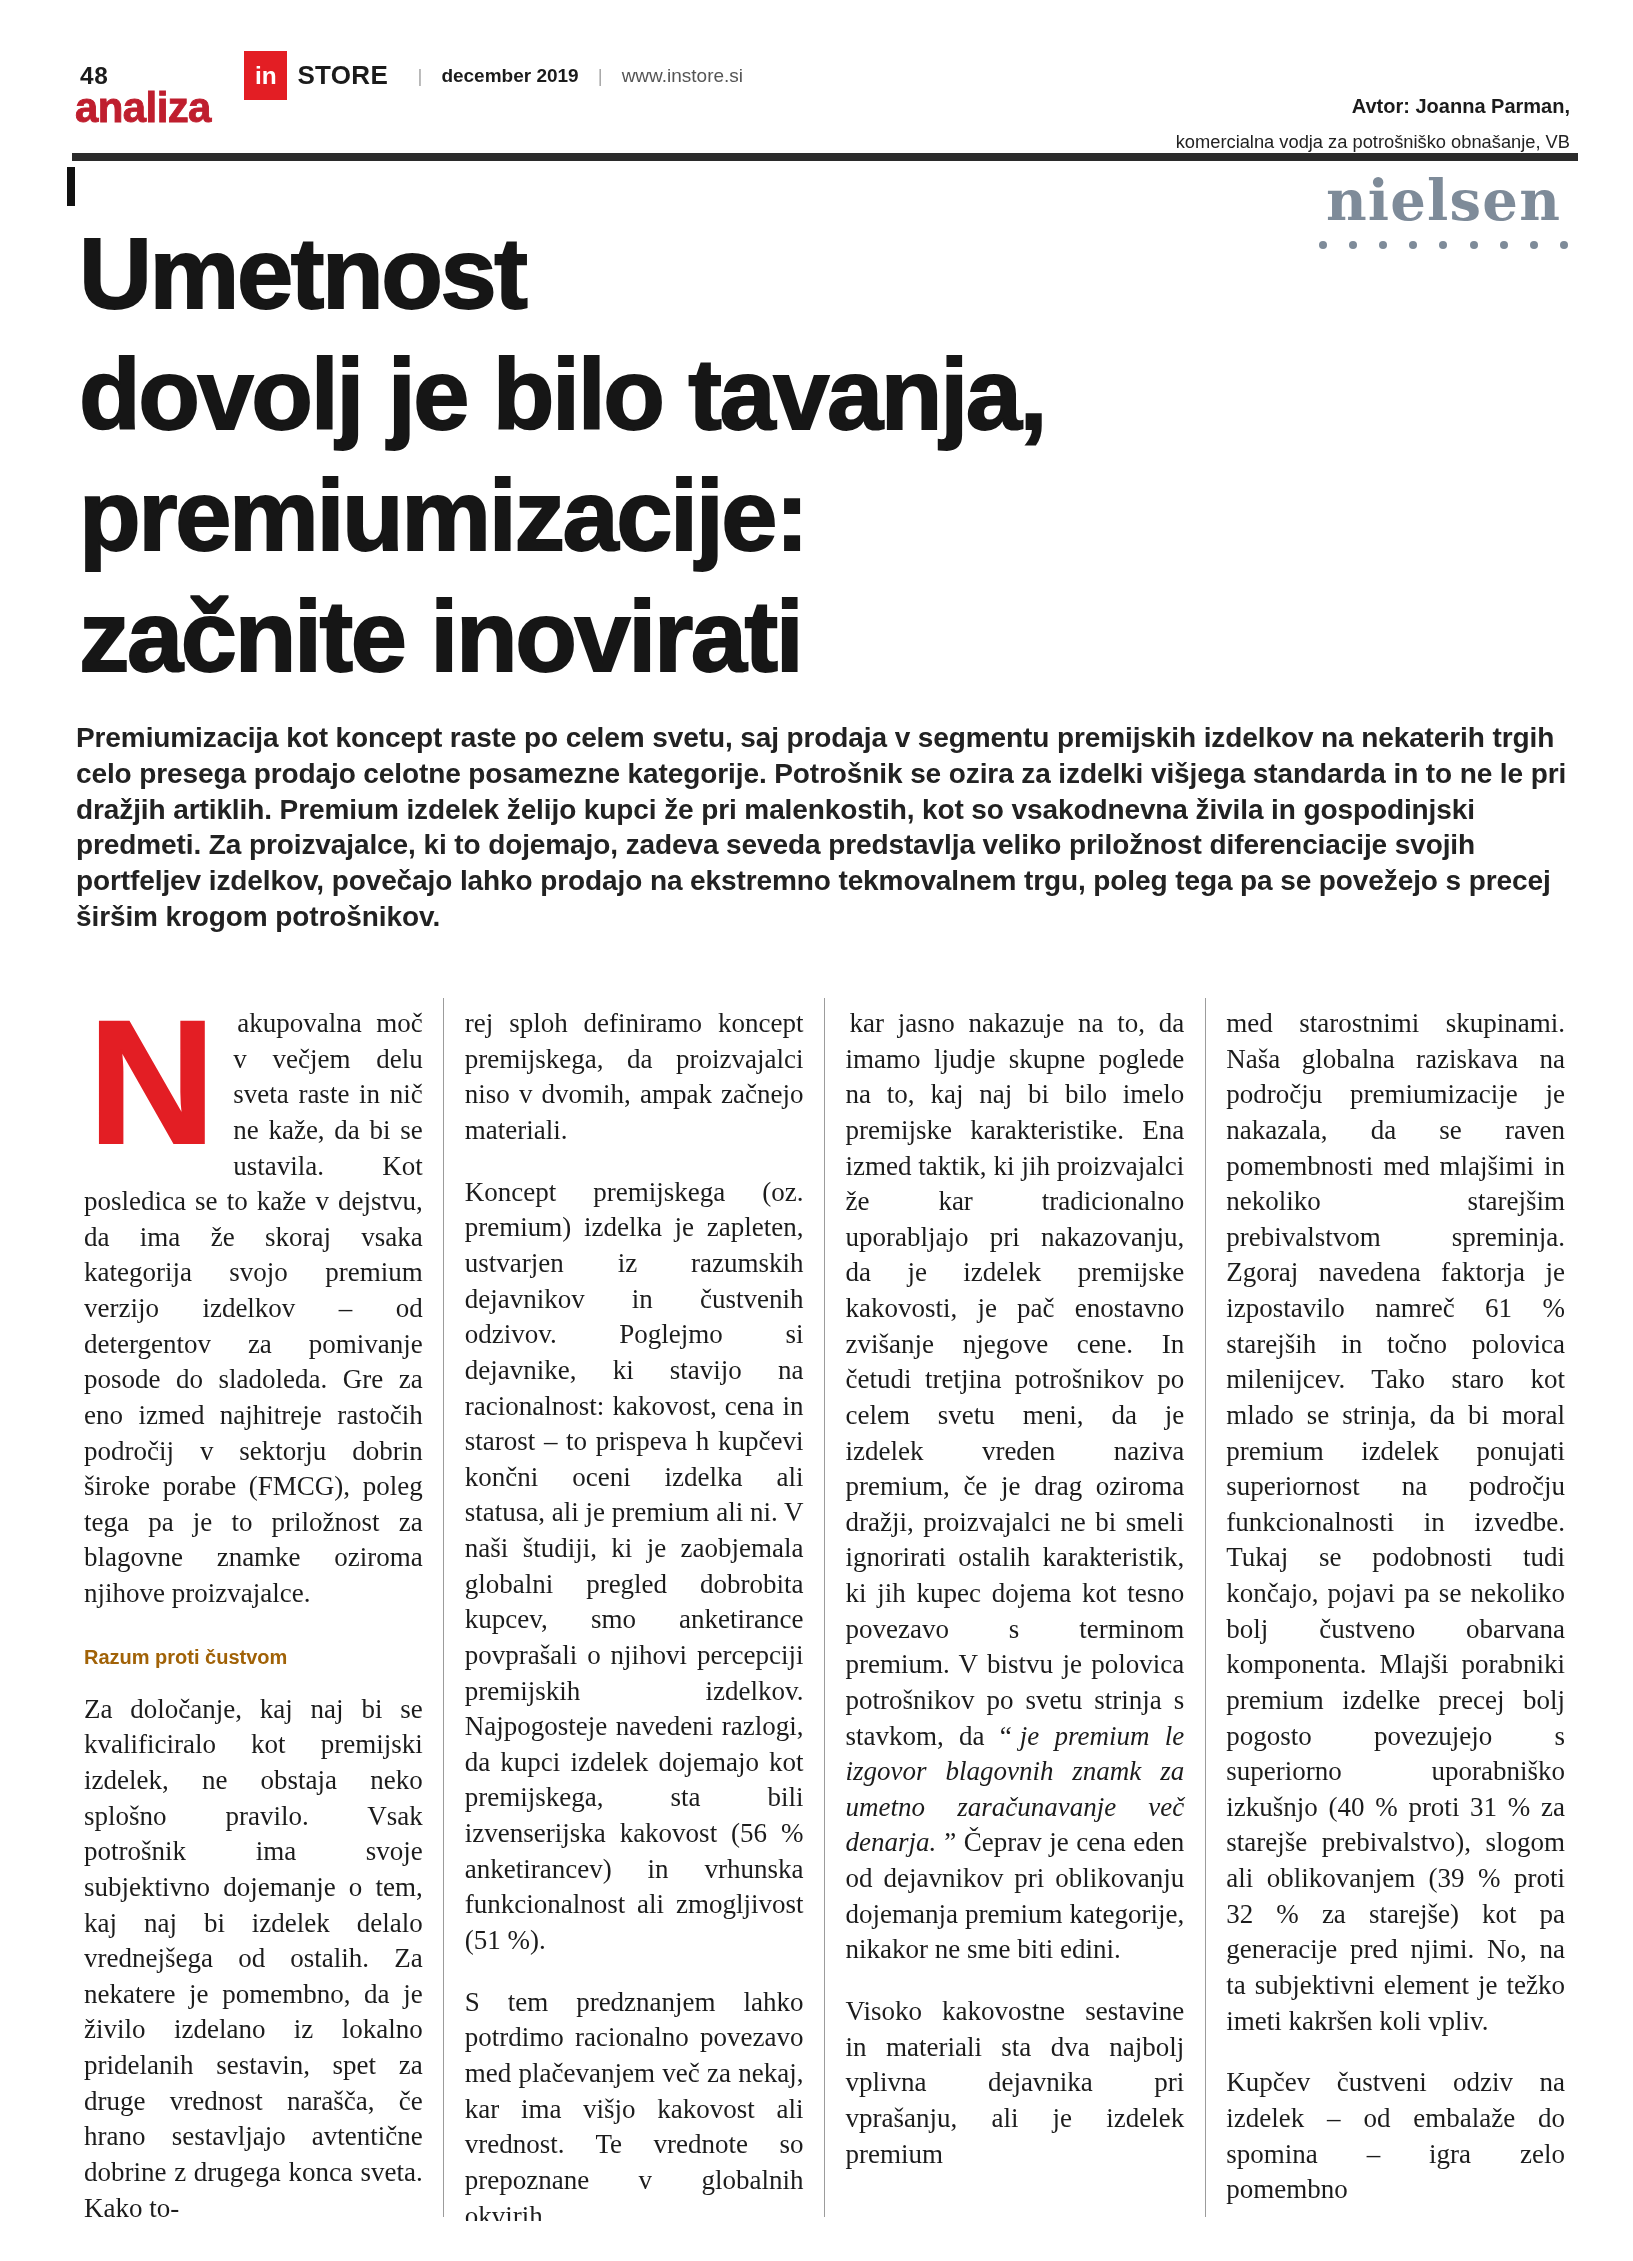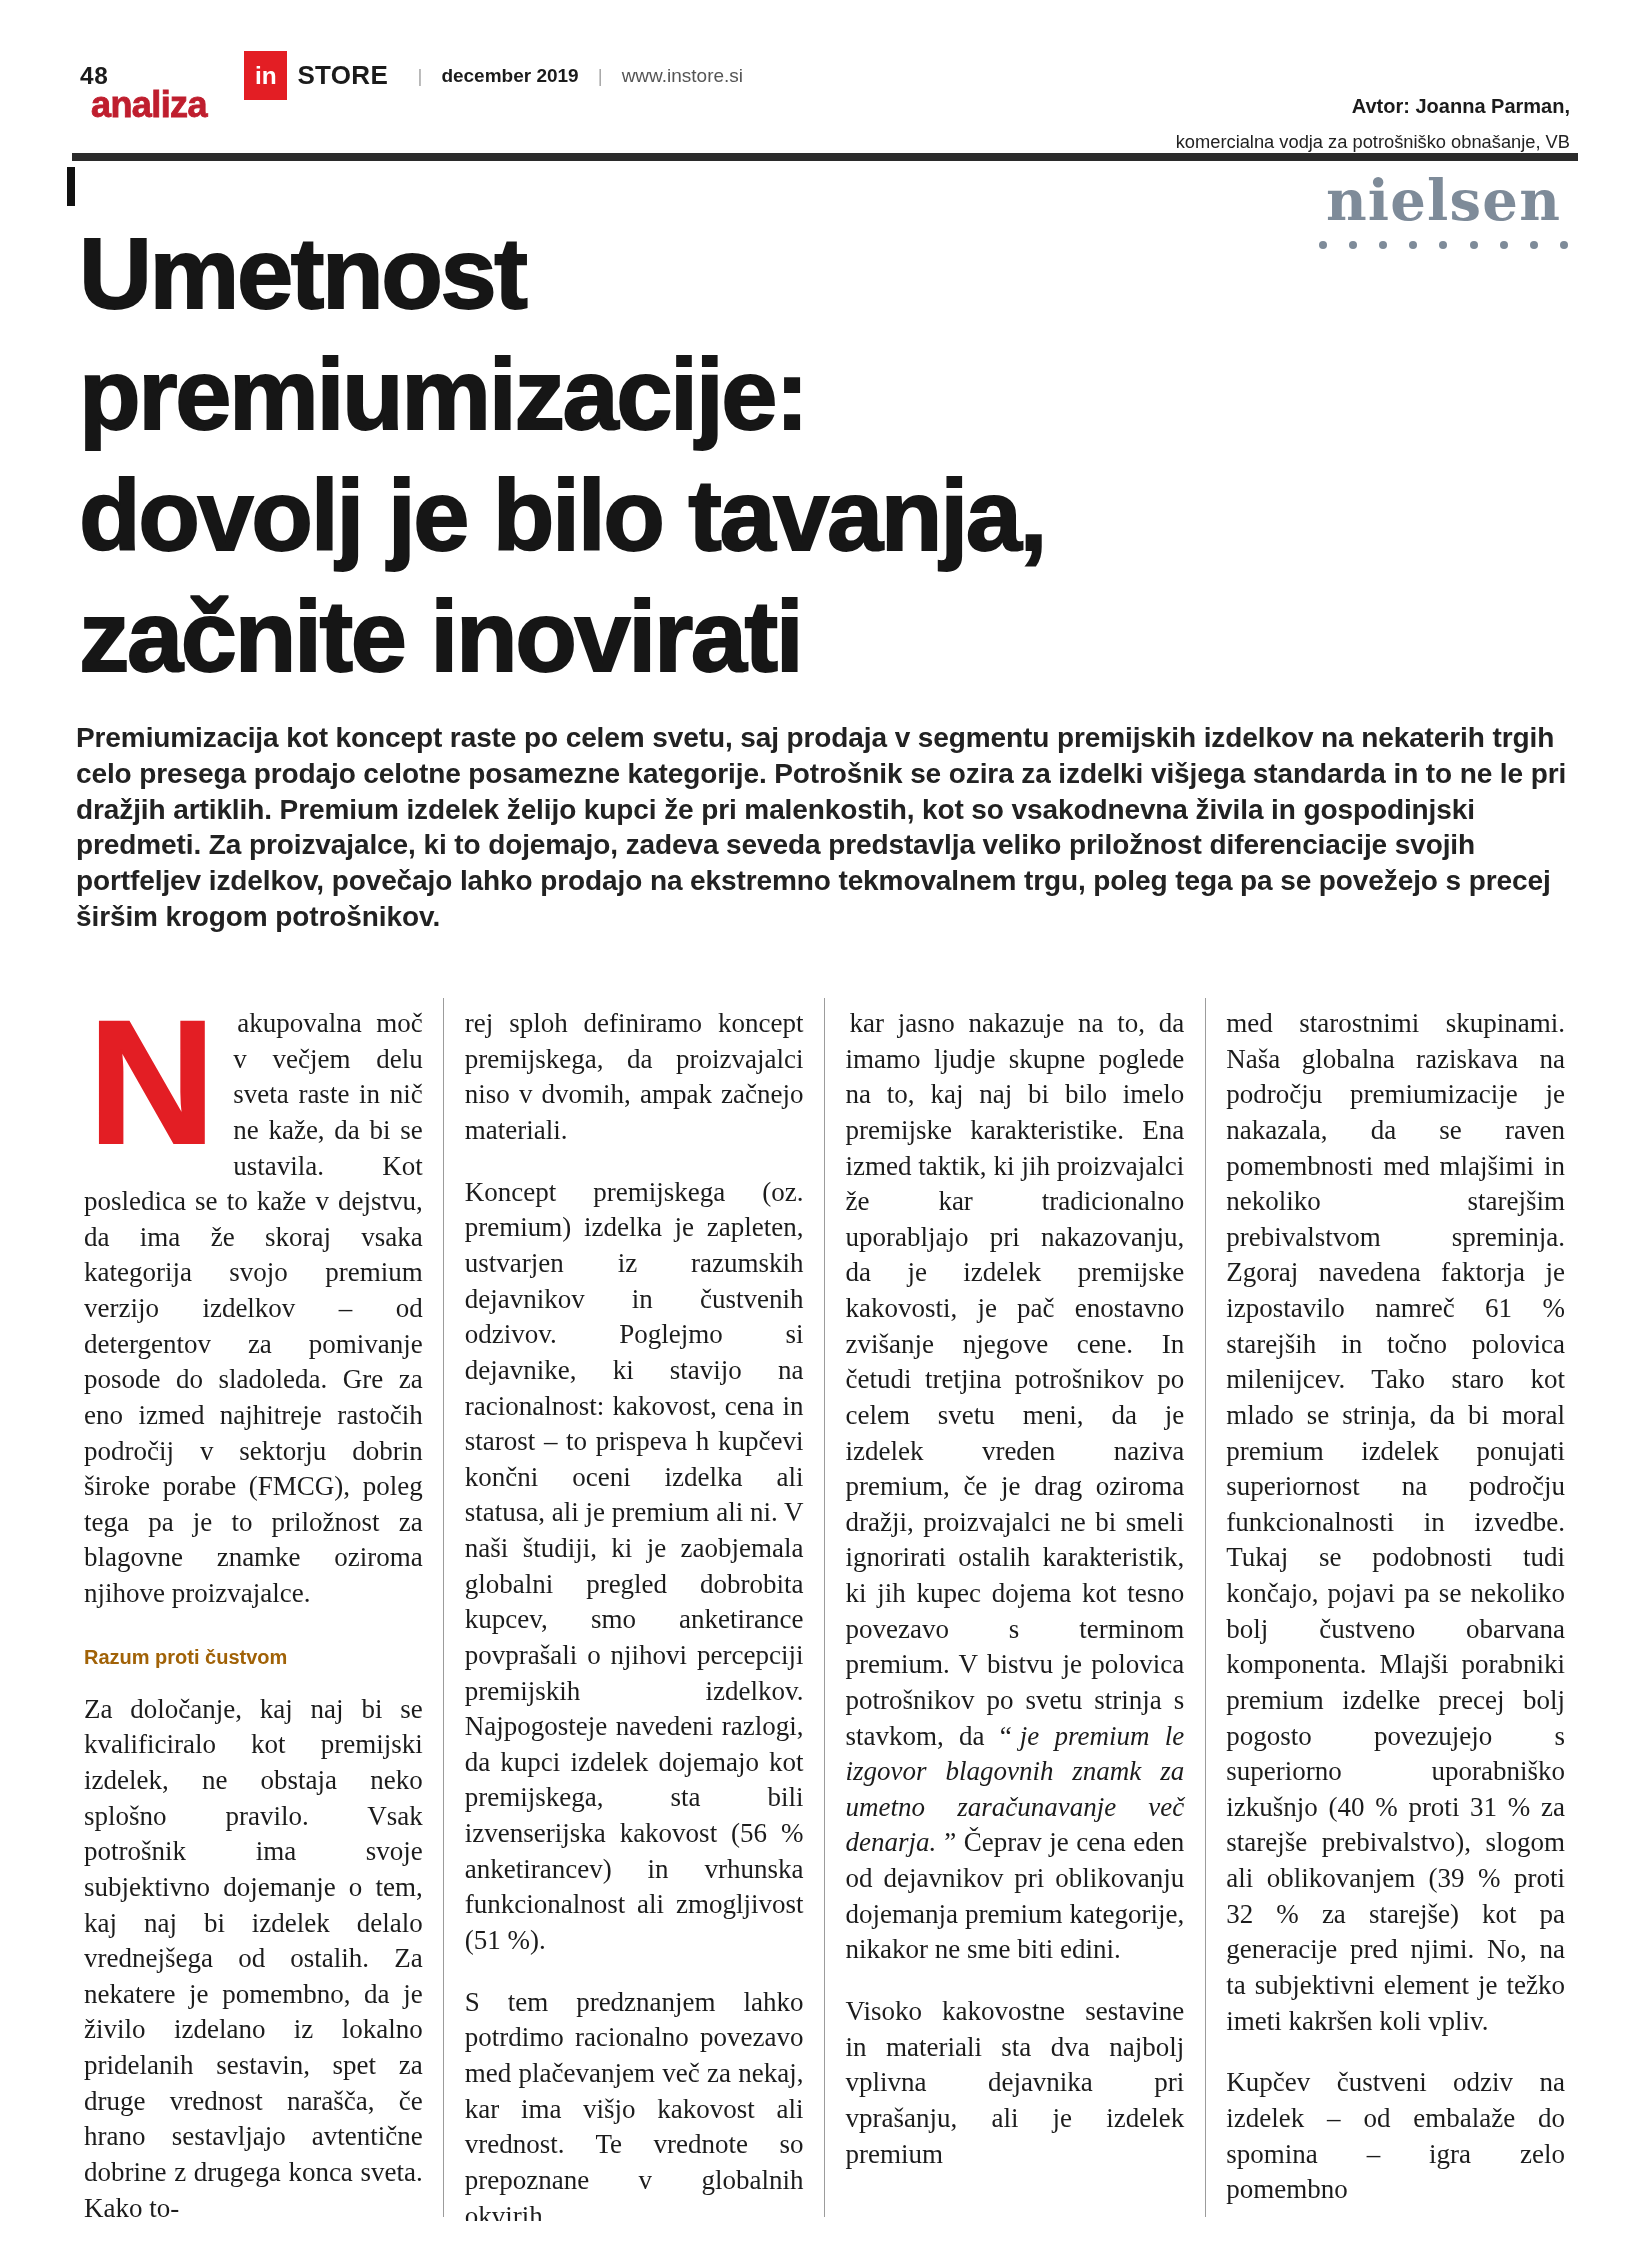--- a/index.html
+++ b/index.html
@@ -14,21 +14,21 @@
   .pagenum { font-size:24.4px; font-weight:bold; letter-spacing:0.6px; }
   .logo { display:flex; align-items:center; margin-left:128px; }
   .logo-box { width:43px; height:49px; background:#e31e24; color:#ffffff; display:flex; align-items:center; justify-content:center; font-weight:bold; font-size:24.4px; }
   .logo-store { font-weight:bold; font-size:26px; margin-left:6.1px; letter-spacing:0.3px; }
   .meta { display:flex; align-items:center; margin-left:13.4px; font-size:19px; gap:11px; }
   .sep { color:#a9a9a9; font-weight:normal; }
   .date { font-weight:bold; color:#1b1b1b; }
   .site { color:#555555; }
 
   
-  .section { position:absolute; top:72px; left:63px; font-size:36px; font-weight:bold; color:#bf1e2e; letter-spacing:-0.6px;margin-left:16px; -webkit-text-stroke:0.9px #bf1e2e; }
+  .section { position:absolute; top:72px; left:63px; font-size:42px; font-weight:bold; color:#bf1e2e; letter-spacing:-0.6px; -webkit-text-stroke:0.9px #bf1e2e; }
   .author { position:absolute; top:79px; right:64px; text-align:right; }
   .author-name { font-size:20px; font-weight:bold; }
   .author-role { font-size:18.3px; margin-top:4.9px; color:#222222; }
 
   .rule { position:absolute; top:145px; left:64px; right:64px; height:2.4px; background:#2b2b2b; }
   .tick { position:absolute; top:159px; left:59px; width:3.7px; height:39px; background:#111111; }
 
   
   .nielsen { position:absolute; top:156px; right:64px; width:269px; }
   .nielsen-word { font-family:"DejaVu Serif", serif; font-weight:bold; font-size:56px; line-height:1; color:#7e8b99; letter-spacing:1.2px; text-align:center; }
@@ -101,22 +101,22 @@
         <span class="dot"></span>
         <span class="dot"></span>
         <span class="dot"></span>
         <span class="dot"></span>
         <span class="dot"></span>
     </div>
   </div>
 
   <h1 class="headline">
     <span>Umetnost</span>
+    <span>dovolj je bilo tavanja,</span>
     <span>premiumizacije:</span>
-    <span>dovolj je bilo tavanja,</span>
     <span>začnite inovirati</span>
   </h1>
 
   <p class="lead">Premiumizacija kot koncept raste po celem svetu, saj prodaja v segmentu premijskih izdelkov na nekaterih trgih celo presega prodajo celotne posamezne kategorije. Potrošnik se ozira za izdelki višjega standarda in to ne le pri dražjih artiklih. Premium izdelek želijo kupci že pri malenkostih, kot so vsakodnevna živila in gospodinjski predmeti. Za proizvajalce, ki to dojemajo, zadeva seveda predstavlja veliko priložnost diferenciacije svojih portfeljev izdelkov, povečajo lahko prodajo na ekstremno tekmovalnem trgu, poleg tega pa se povežejo s precej širšim krogom potrošnikov.</p>
 
   <div class="columns">
 
     <div class="col">
       <p><span class="dropcap">N</span><span>akupovalna moč v večjem delu sveta raste in nič ne kaže, da bi se ustavila. Kot posledica se to kaže v dejstvu, da ima že skoraj vsaka kategorija svojo premium verzijo izdelkov – od detergentov za pomivanje posode do sladoleda. Gre za eno izmed najhitreje rastočih področij v sektorju dobrin široke porabe (FMCG), poleg tega pa je to priložnost za blagovne znamke oziroma njihove proizvajalce.</span></p>
       <h2 class="subhead">Razum proti čustvom</h2>

